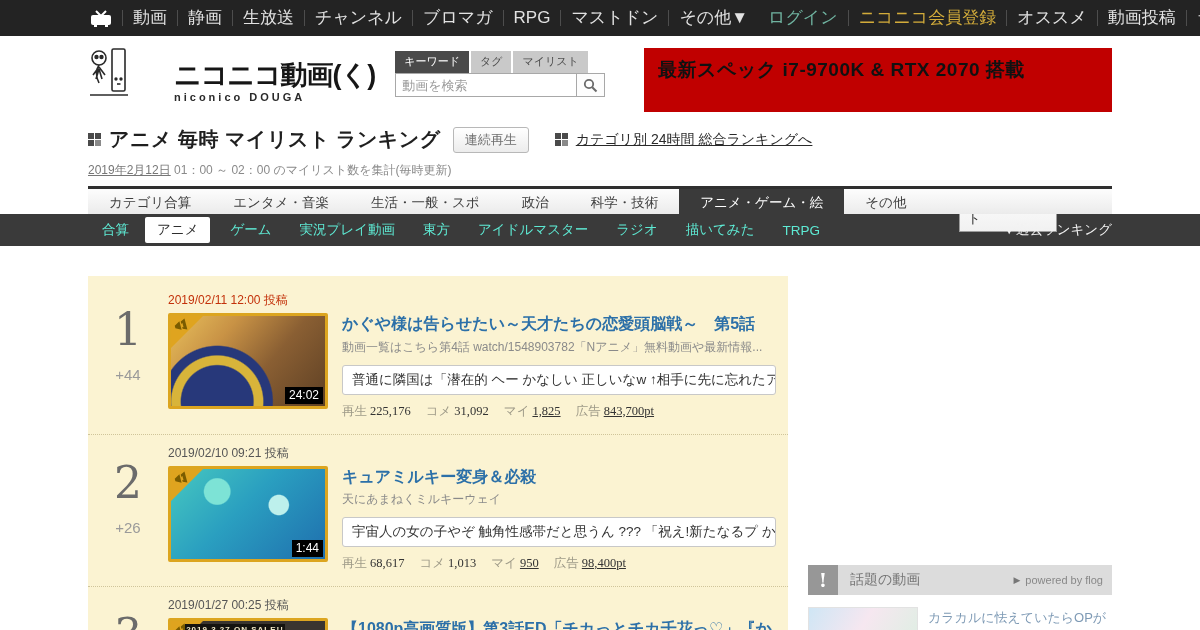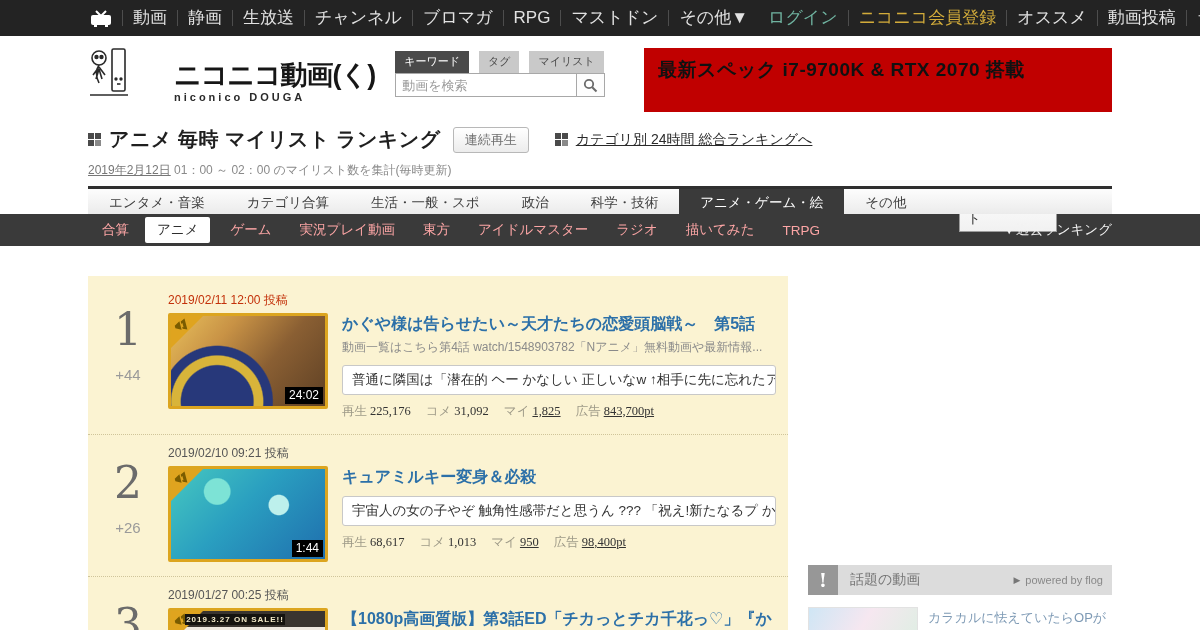--- a/index.html
+++ b/index.html
@@ -18,21 +18,21 @@
   .tb-register { color:#d2ab3a; }
 
   
   .header { height:76px; background:#fff; }
   .header .inner { height:100%; display:flex; align-items:center; }
   .logo { display:flex; align-items:flex-end; cursor:pointer;gap:36px; }
   .logo-text { margin-left:8px; }
   .logo-main { font-size:27px; font-weight:bold; color:#161616; letter-spacing:-1px; line-height:1; }
   .logo-sub { font-size:11px; font-weight:bold; color:#2a2a2a; letter-spacing:3px; margin-top:2px; }
   .searchbox { margin-left:20px; }
-  .search-tabs { display:flex;gap:8px; }
+  .search-tabs { display:flex; }
   .search-tab { font-size:11px; padding:3px 9px 4px; background:#c9c9c9; color:#4a4a4a;
     margin-right:2px; cursor:pointer; }
   .search-tab.active { background:#4a4a4a; color:#fff; }
   .search-row { display:flex; margin-top:0; }
   .search-input { width:182px; height:24px; border:1px solid #a8a8a8; font-size:13px;
     padding:0 6px; color:#333; outline:none; }
   .search-input::placeholder { color:#9a9a9a; }
   .search-btn { width:28px; height:24px; border:1px solid #a8a8a8; border-left:none;
     background:#fdfdfd; display:flex; align-items:center; justify-content:center; cursor:pointer; }
   .ad-banner { position:absolute; right:0; top:12px; width:468px; height:64px;
@@ -65,21 +65,21 @@
   
   .cat-row-wrap { background:#fff; }
   .cat-row { border-top:3px solid #303030; background:linear-gradient(#fdfdfd,#ebebeb);
     height:28px; display:flex; }
   .cat-tab { font-size:13.5px; color:#3e3e3e; padding:0 21px; line-height:28px; cursor:pointer; white-space:nowrap; }
   .cat-tab.active { background:#3a3a3a; color:#fff; }
 
   
   .sub-row { background:#3a3a3a; height:32px; }
   .sub-row .inner { height:100%; display:flex; align-items:center; }
-  .sub-tab { font-size:13.5px; color:#fca5a5; padding:0 14px; cursor:pointer; white-space:nowrap; }
+  .sub-tab { font-size:13.5px; color:#5eead4; padding:0 14px; cursor:pointer; white-space:nowrap; }
   .sub-tab.active { background:#fff; color:#2e2e2e; border-radius:2px; padding:4px 12px; margin:0 6px 0 2px; }
   .past-link { margin-left:auto; font-size:13.5px; color:#f2f2f2; cursor:pointer; }
 
   
   .main { display:flex; padding-top:30px; }
   .list { width:700px; background:#fbf3d2; padding-top:6px; }
   .item { display:flex; padding:10px 0 14px; }
   .item + .item { border-top:1px dotted #cfc49a; }
   .rank-col { width:80px; text-align:center; flex:none; }
   .rank-num { font-family:"DejaVu Serif","Liberation Serif",serif; font-size:44px; color:#6b6b6b; line-height:1; margin-top:16px; }
@@ -244,22 +244,22 @@
     <span class="select sel-target">
       <span>マイリスト</span>
       <span class="arrow">▼</span>
     </span>
     <span class="rss-badge">RSS</span>
   </div>
 </div>
 
 <div class="cat-row-wrap">
   <div class="cat-row inner">
+    <span class="cat-tab">カテゴリ合算</span>
     <span class="cat-tab">エンタメ・音楽</span>
-    <span class="cat-tab">カテゴリ合算</span>
     <span class="cat-tab">生活・一般・スポ</span>
     <span class="cat-tab">政治</span>
     <span class="cat-tab">科学・技術</span>
     <span class="cat-tab active">アニメ・ゲーム・絵</span>
     <span class="cat-tab">その他</span>
   </div>
 </div>
 
 <div class="sub-row">
   <div class="inner">
@@ -319,20 +319,21 @@
         <div class="item-cols">
           <div class="thumb thumb-2">
             <span class="corner"></span>
             <svg class="megaphone" width="15" height="15" viewBox="0 0 24 24">
               <path fill="#7a5c00" transform="rotate(-15 12 12)" d="M3 10v4l9 5V5l-9 5zm11-4l7-3v18l-7-3v-3l2 1V9l-2 1z"></path>
             </svg>
             <span class="dur-badge">1:44</span>
           </div>
           <div class="txt-col">
             <span class="vid-title">キュアミルキー変身＆必殺</span>
+            <div class="vid-desc">天にあまねくミルキーウェイ</div>
             <div class="comment-box">宇宙人の女の子やぞ 触角性感帯だと思うん ??? 「祝え!新たなるプ かわいい ん</div>
             <div class="stats">
               <span class="lbl">再生</span><span class="val">68,617</span>
               <span class="lbl">コメ</span><span class="val">1,013</span>
               <span class="lbl">マイ</span><span class="val link">950</span>
               <span class="lbl">広告</span><span class="val link">98,400pt</span>
             </div>
           </div>
         </div>
       </div>

